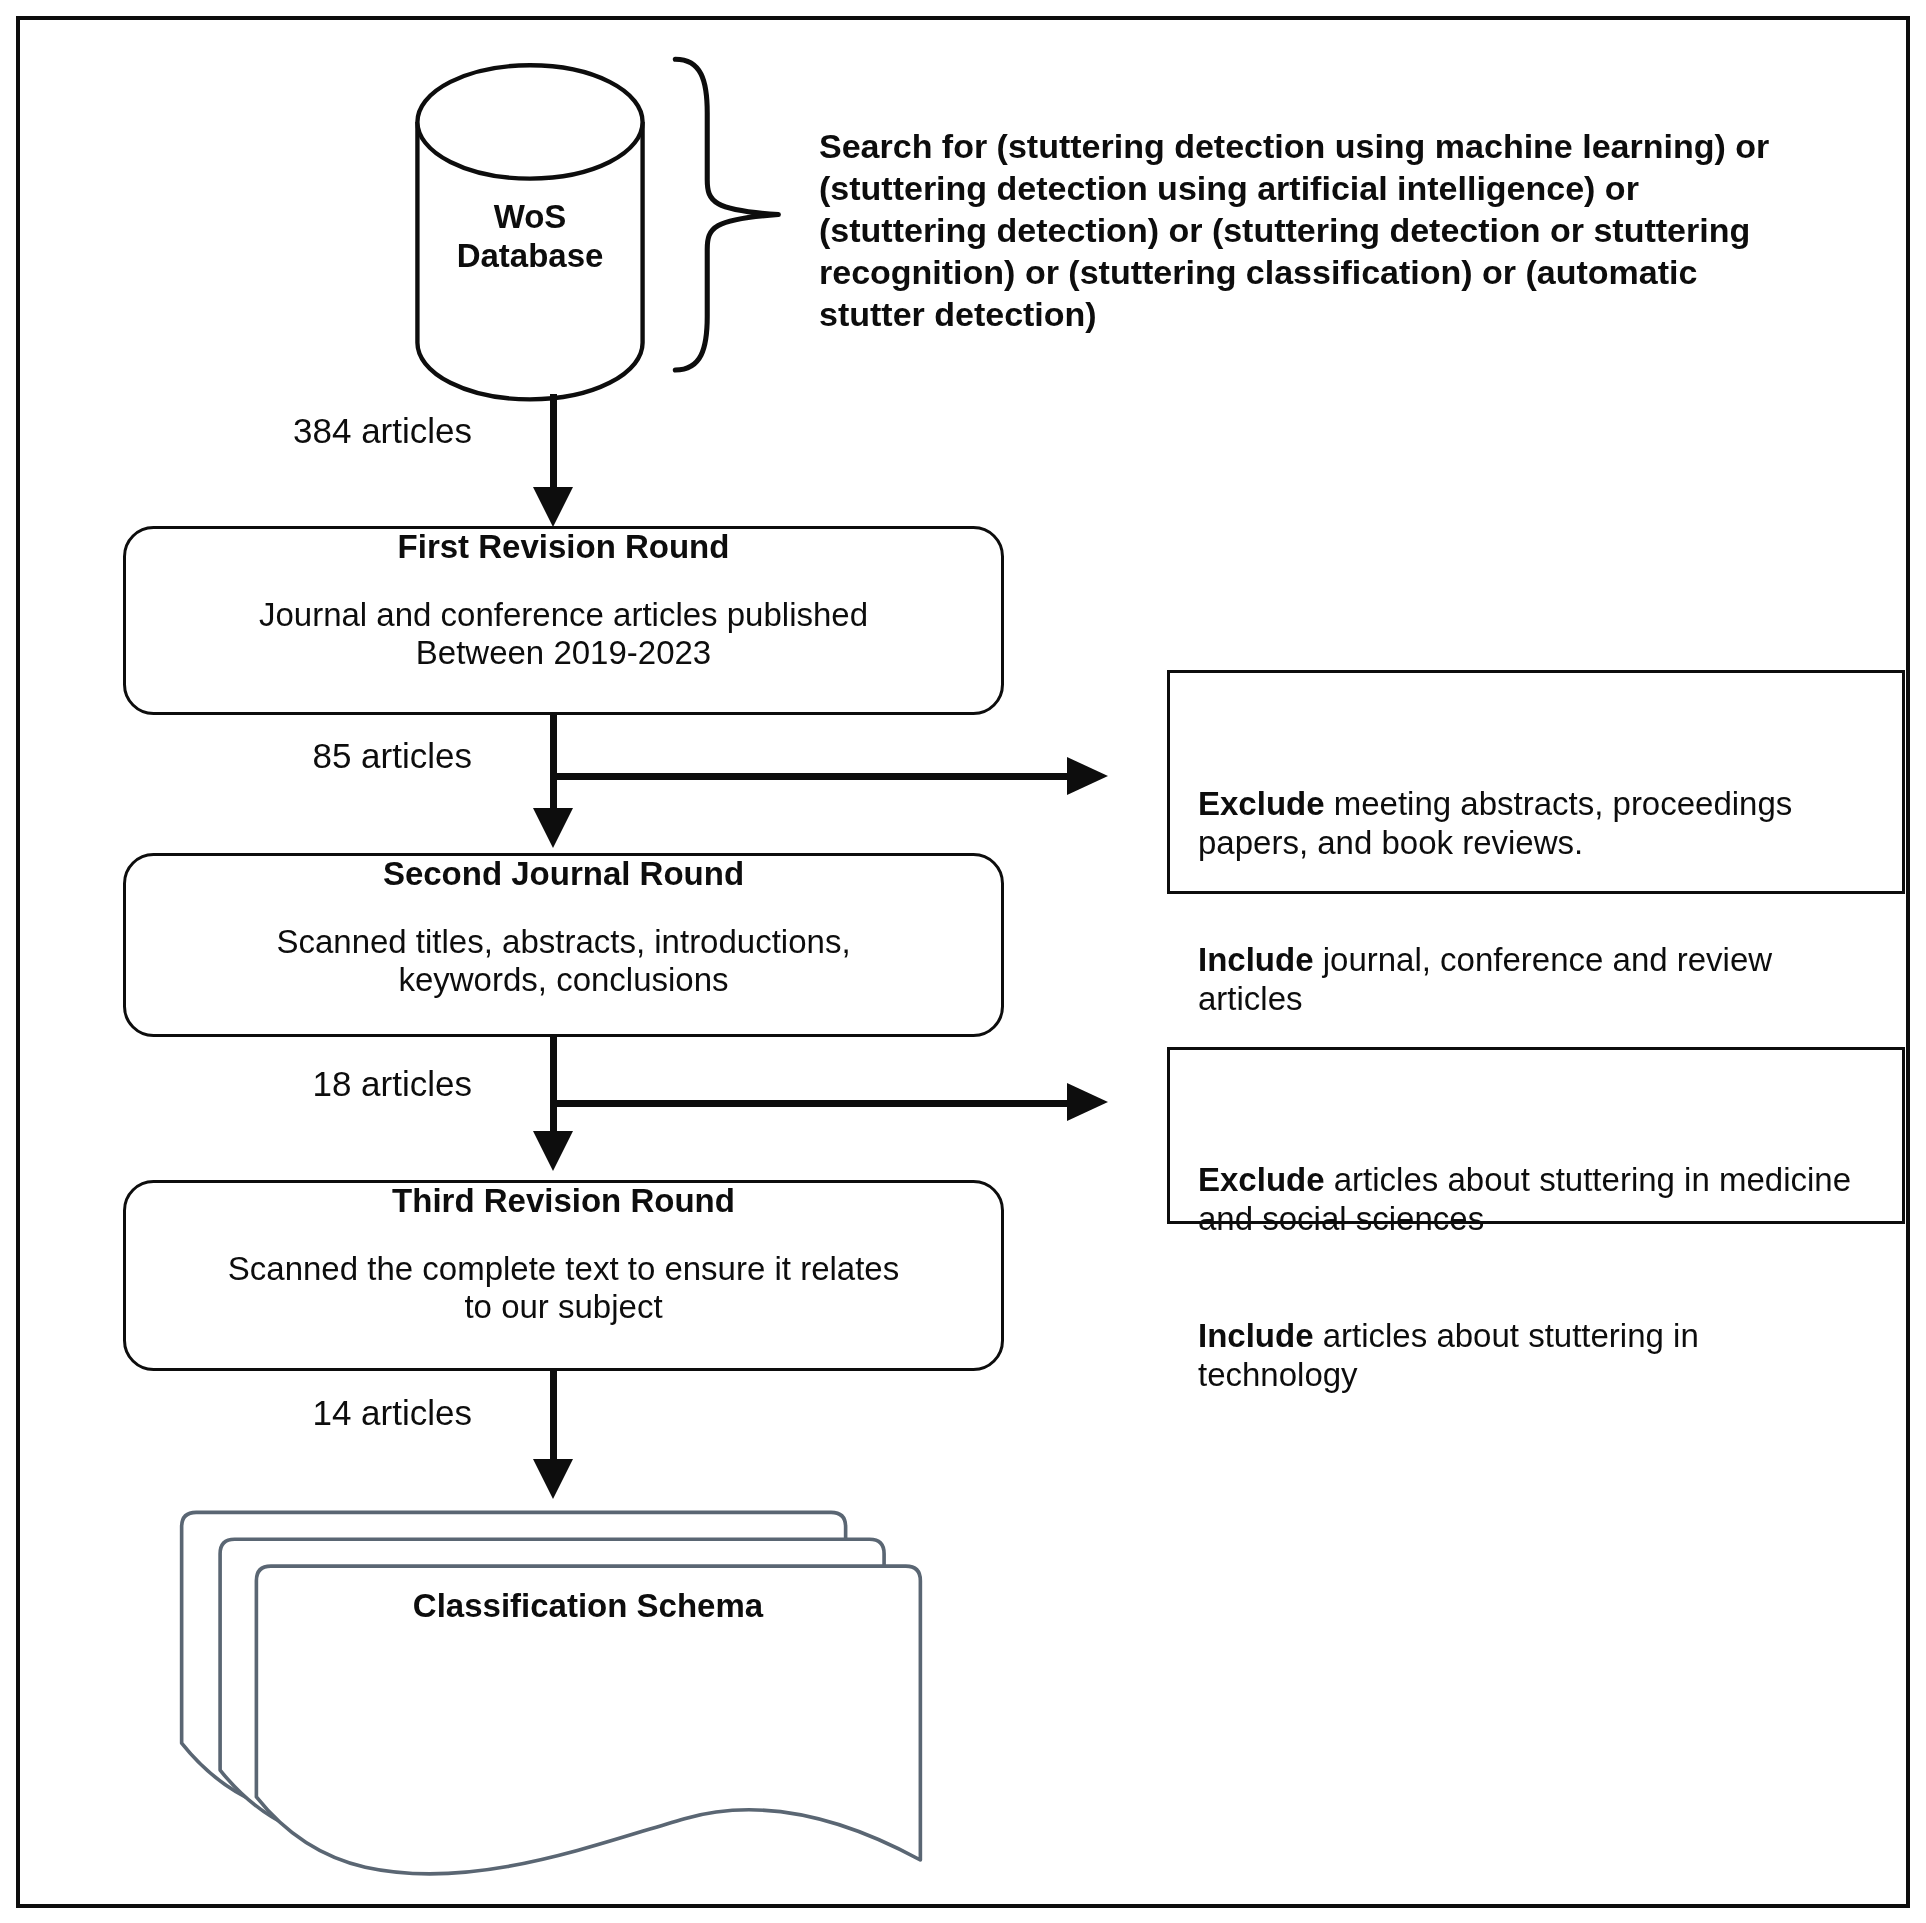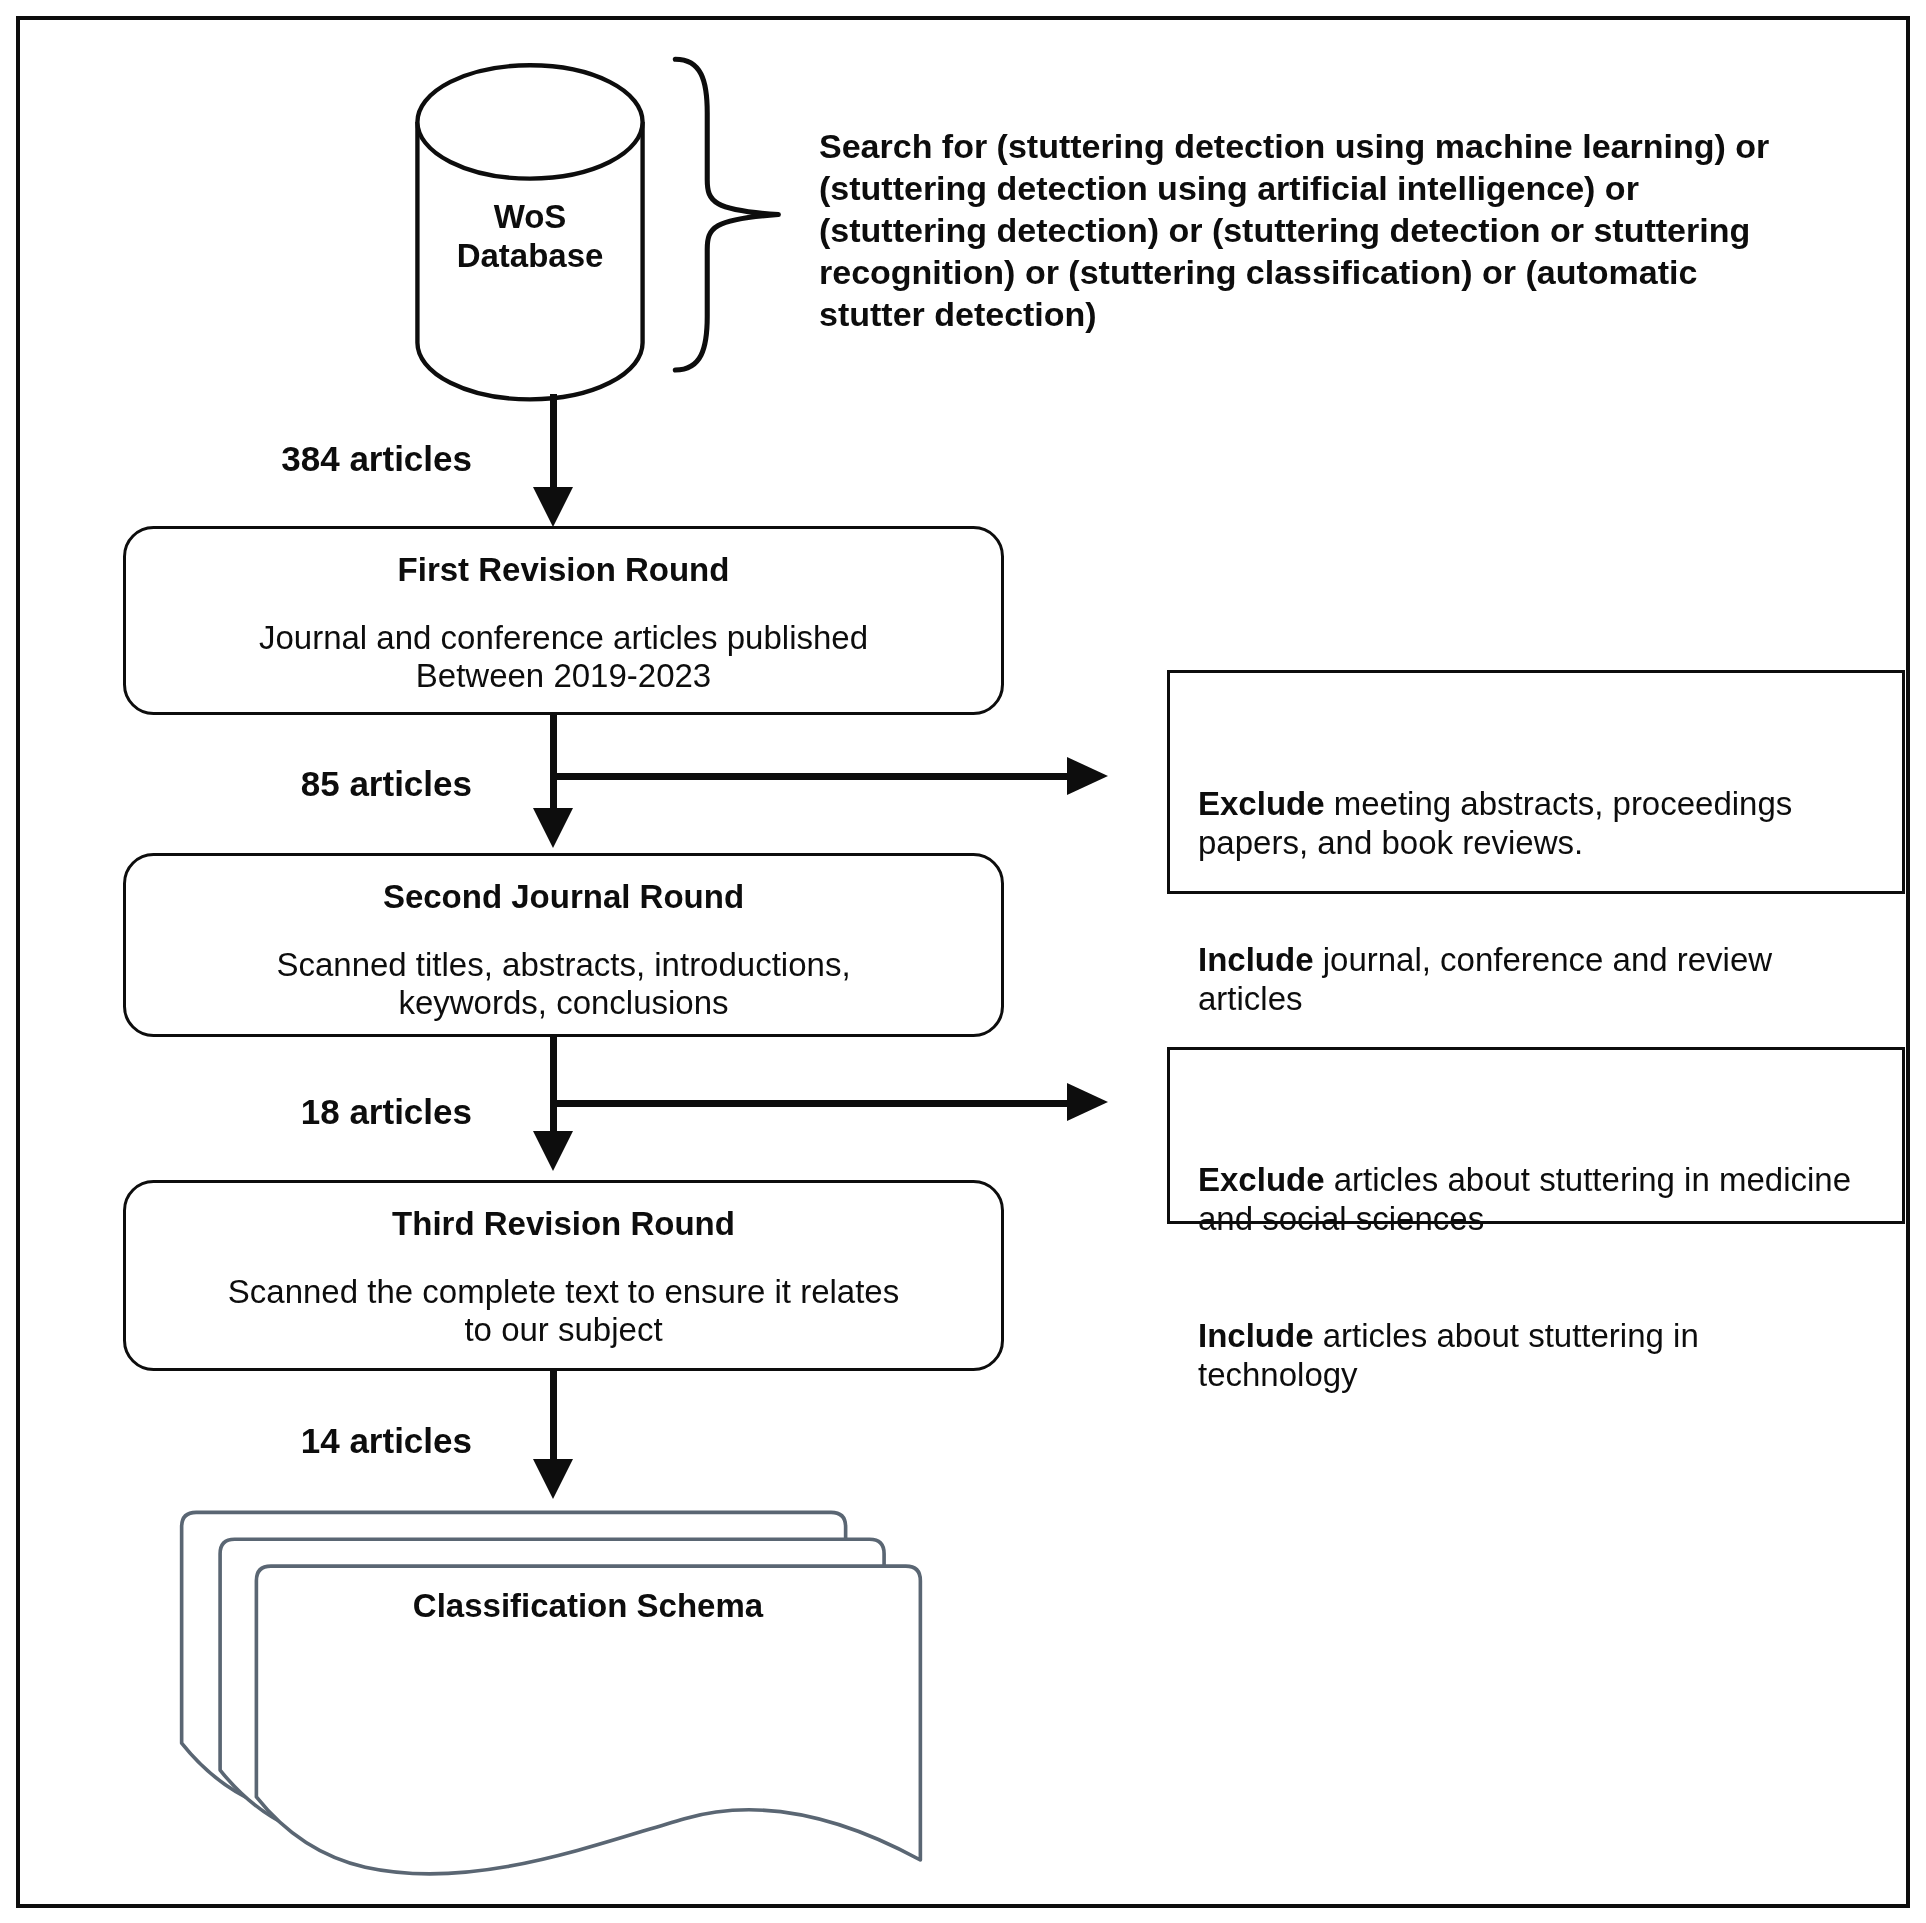--- a/index.html
+++ b/index.html
@@ -35,22 +35,21 @@
     font-weight:700;
     line-height:39px;
     white-space:pre;
   }
   .count{
     position:absolute;
     left:211px;
     width:261px;
     text-align:right;
     font-size:35px;
-    font-weight:700;
-    margin-top:28px;
+    font-weight:400;
   }
   .vline{position:absolute;left:550px;width:7.3px;background:#0d0d0d;}
   .hline{position:absolute;left:553px;width:514px;height:6.5px;background:#0d0d0d;}
   .head-down{
     position:absolute;left:533px;width:0;height:0;
     border-left:20.3px solid transparent;
     border-right:20.3px solid transparent;
     border-top:40px solid #0d0d0d;
   }
   .head-right{
@@ -61,21 +60,20 @@
   }
   .stage{
     position:absolute;
     left:123px;
     width:881px;
     box-sizing:border-box;
     border:3.6px solid #0d0d0d;
     border-radius:30.5px;
     background:#ffffff;
     text-align:center;
-    padding-top:23px;
   }
   .stage-title{
     font-size:33px;
     font-weight:700;
     line-height:35px;
   }
   .stage-desc{
     margin-top:32px;
     font-size:33px;
     line-height:38px;

